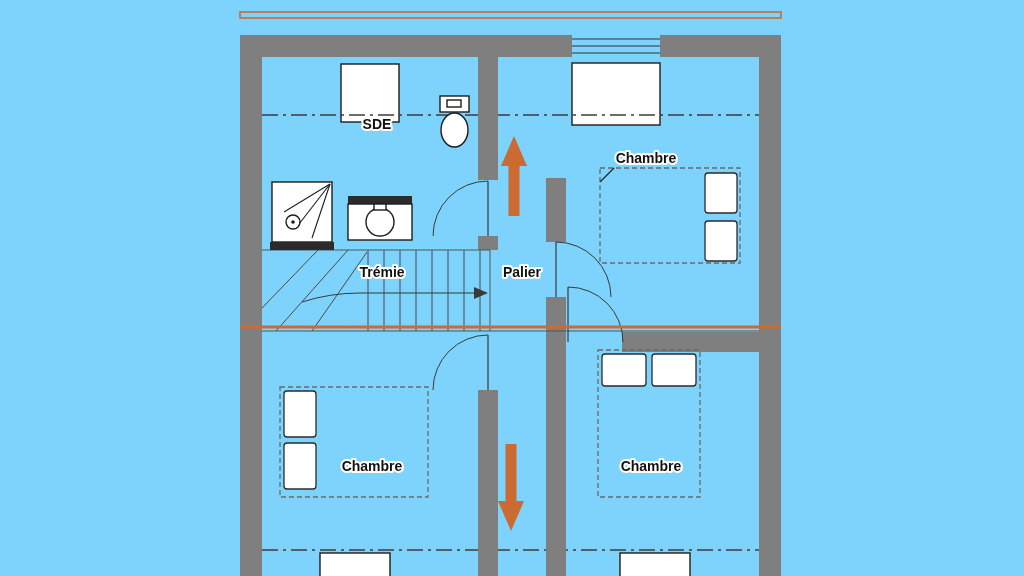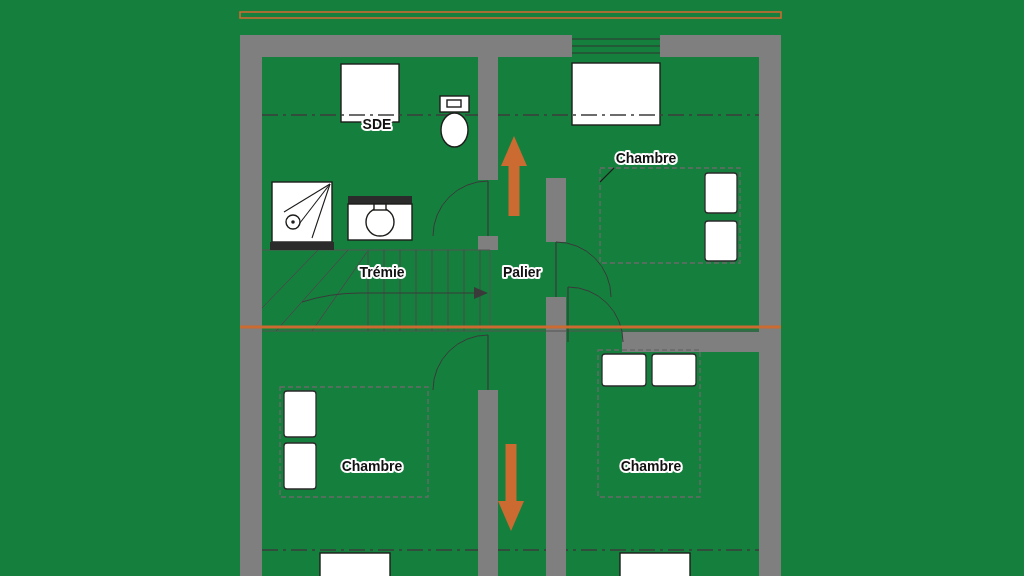--- a/index.html
+++ b/index.html
@@ -3,21 +3,21 @@
 <meta charset="utf-8">
 <title>Plan d'étage</title>
 <style>
   :root{
     --wall:#7f7f7f;
     --accent:#cb6a31;
     --ink:#1d1d1b;
   }
   html,body{margin:0;padding:0;background:#fff;}
   body{width:1024px;height:576px;overflow:hidden;font-family:"Liberation Sans",sans-serif;}
-  .stage{position:relative;width:1024px;height:576px;background:#15803d;text-align:center;}
+  .stage{position:relative;width:1024px;height:576px;background:#7dd3fc;text-align:center;}
   svg{display:block;}
 
   .wall{fill:var(--wall);stroke:none;}
   .thin{stroke:#555;stroke-width:1;fill:none;}
   .ink1{stroke:var(--ink);stroke-width:1.1;fill:none;}
   .tread{stroke:#4a4a4a;stroke-width:1;fill:none;}
   .fixture{stroke:var(--ink);stroke-width:1.4;fill:#ffffff;}
   .darkbar{fill:#2b2b2b;stroke:none;}
   .axis{stroke:#3c3c3c;stroke-width:1.3;stroke-dasharray:16 5 3 5;fill:none;}
   .bed{stroke:#6a6a6a;stroke-width:1.3;stroke-dasharray:5 3;fill:none;}

